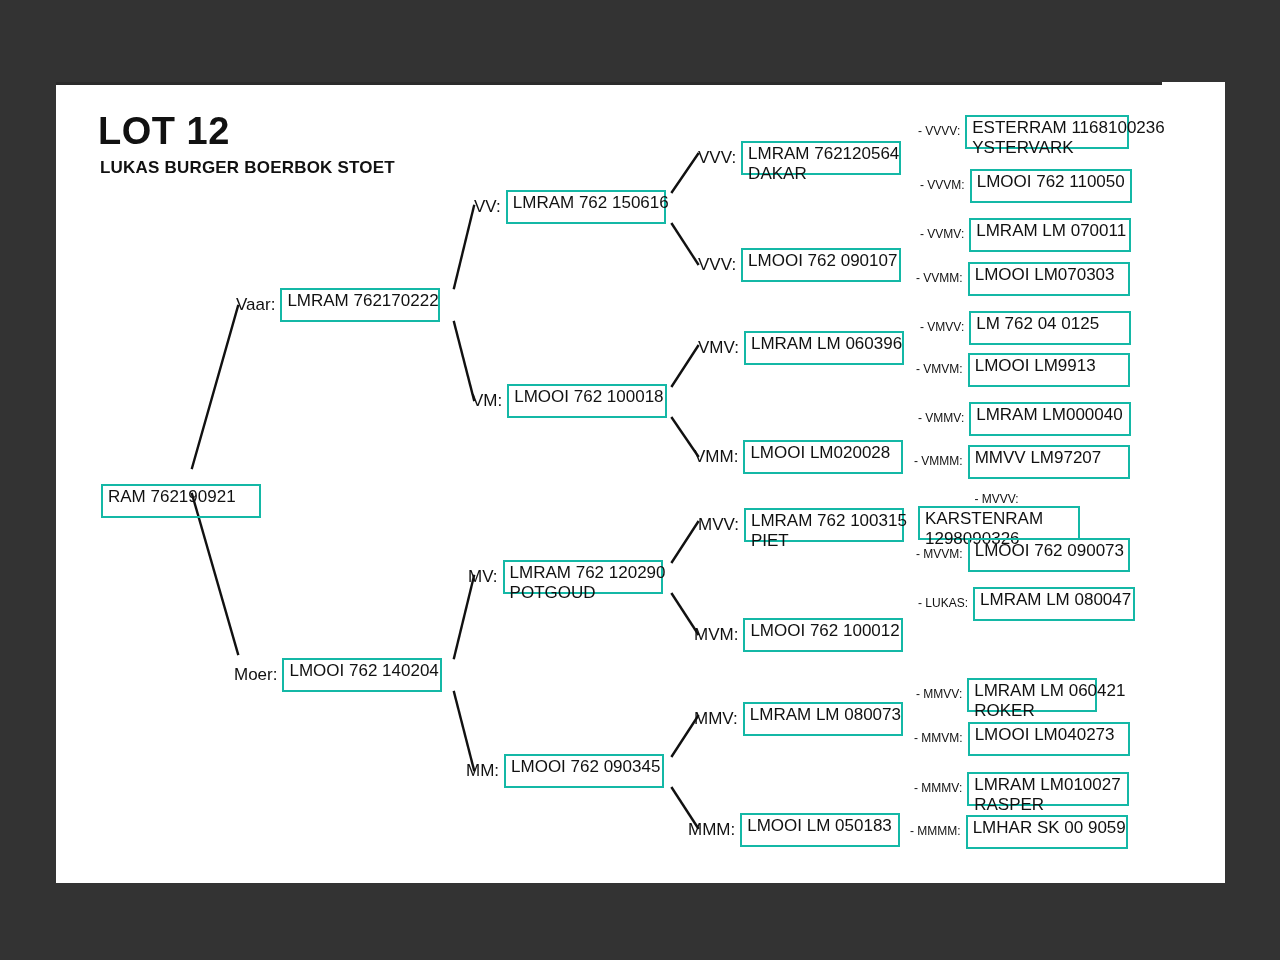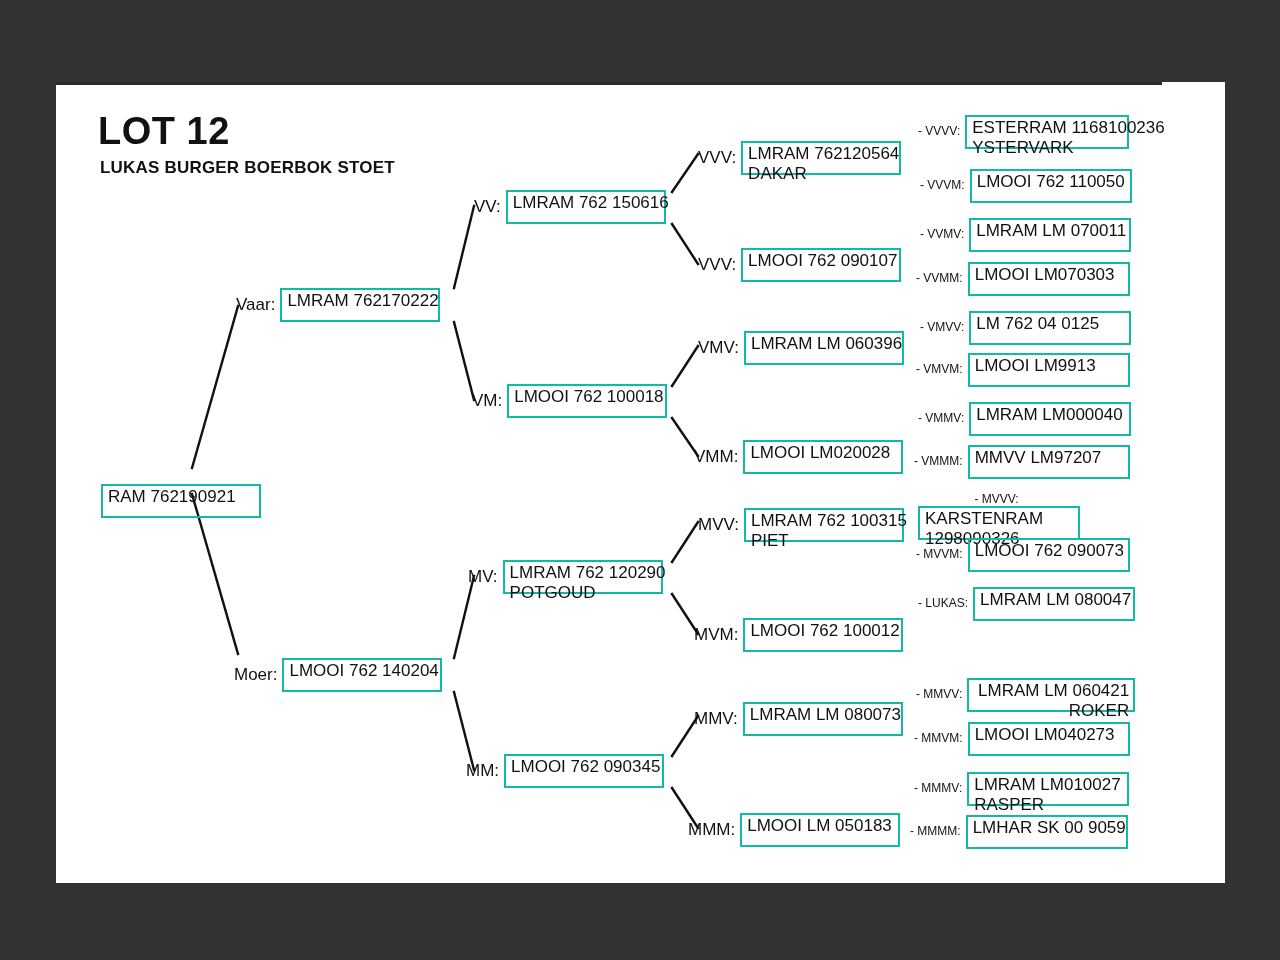--- a/index.html
+++ b/index.html
@@ -334,21 +334,21 @@
     <div class="node col4" style="left:862px; top:505px;">
       <div class="node-label">- LUKAS:</div>
       <div class="node-box" style="width:162px;">
         <span class="line">LMRAM LM 080047</span>
       </div>
     </div>
 
 
     <div class="node col4" style="left:860px; top:596px;">
       <div class="node-label">- MMVV:</div>
-      <div class="node-box" style="width:168px;text-align:right;">
+      <div class="node-box" style="width:130px;">
         <span class="line">LMRAM LM 060421</span>
         <span class="line">ROKER</span>
       </div>
     </div>
 
     <div class="node col4" style="left:858px; top:640px;">
       <div class="node-label">- MMVM:</div>
       <div class="node-box" style="width:162px;">
         <span class="line">LMOOI LM040273</span>
       </div>

